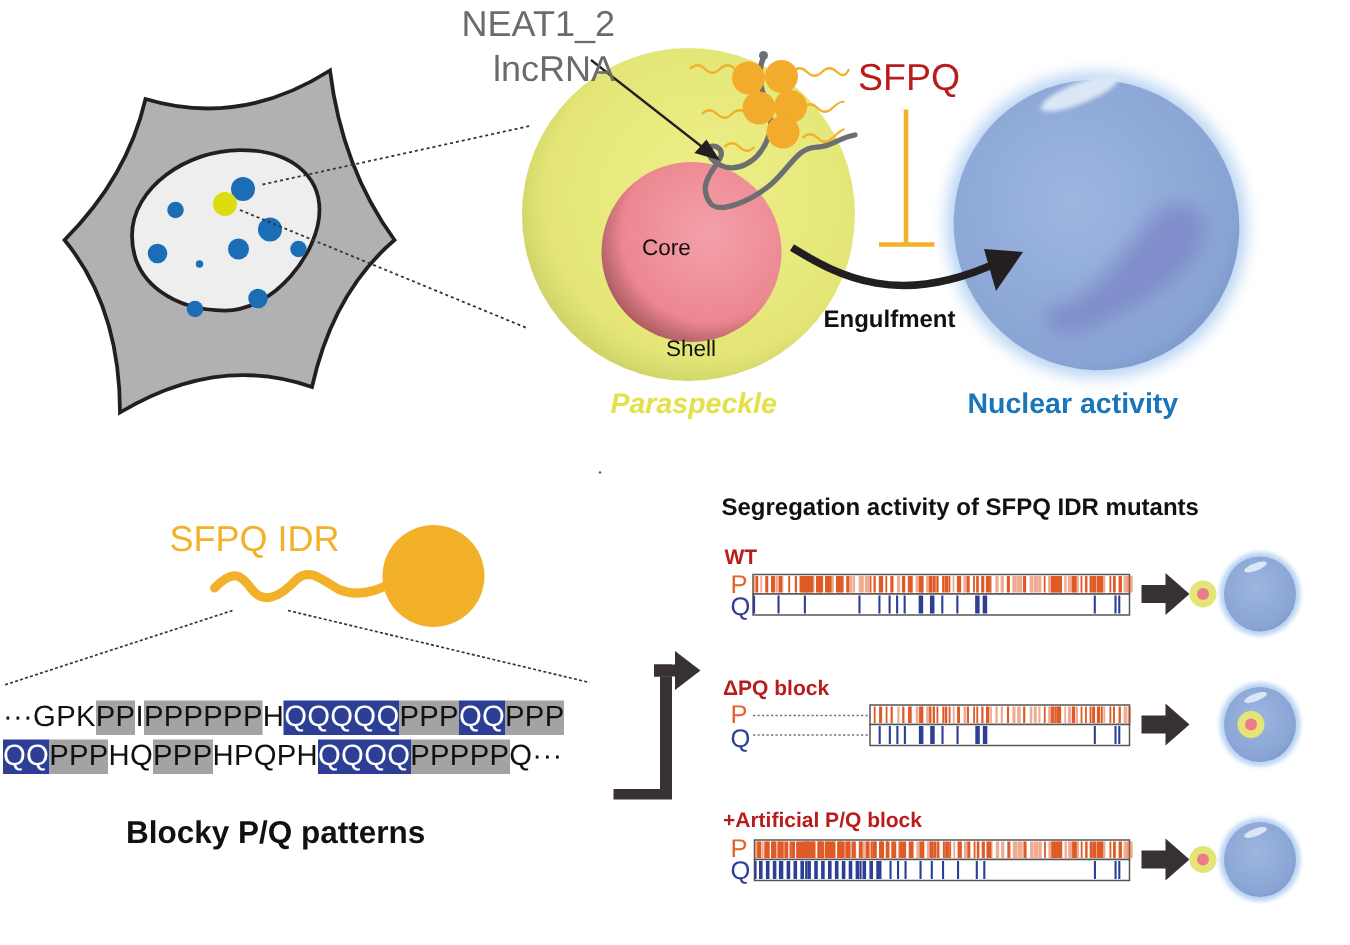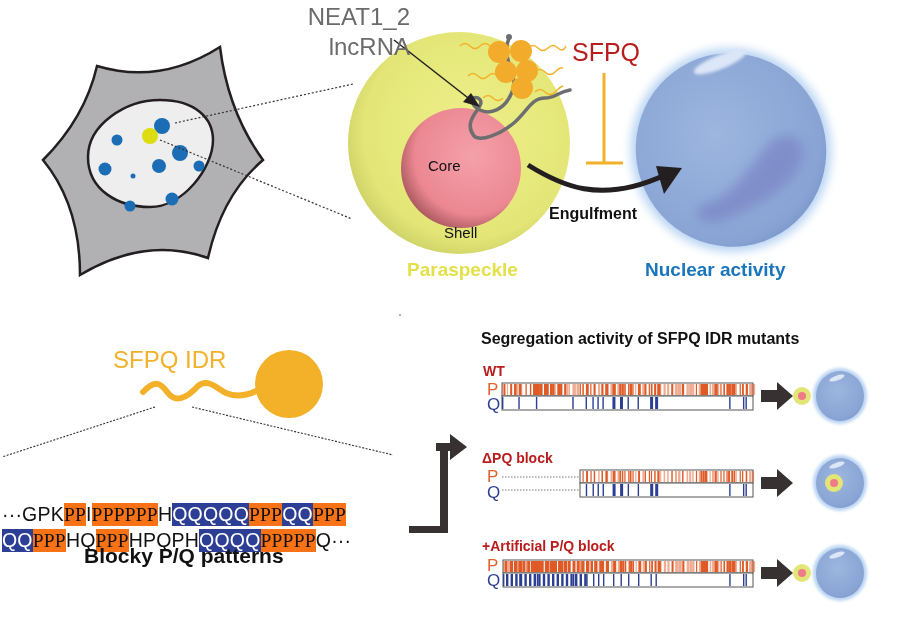--- a/index.html
+++ b/index.html
@@ -5,27 +5,27 @@
   html, body { margin: 0; padding: 0; background: #ffffff; }
   body { width: 900px; height: 630px; position: relative; overflow: hidden;
          font-family: "Liberation Sans", sans-serif; }
   #canvas { position: absolute; left: 0; top: 0; }
   .lbl { position: absolute; white-space: nowrap; line-height: 1; }
   .neat { left: 250px; top: 2px; width: 160px; text-align: right; font-size: 24px; color: #6b6b6b; line-height: 30px; white-space: normal; }
   .sfpq { left: 572px; top: 40px; font-size: 25px; color: #b91c1c; text-align: center; }
   .core { left: 428px; top: 158px; font-size: 15px; color: #111; }
   .shell { left: 444px; top: 225px; font-size: 15px; color: #111; }
   .engulf { left: 549px; top: 206px; font-size: 16px; font-weight: bold; color: #111; }
-  .para { left: 407px; top: 260px; font-size: 19px; font-weight: bold; color: #e3e04a; }
+  .para { left: 407px; top: 260px; font-size: 19px; font-weight: bold; color: #e3e04a; font-style: italic; }
   .nspk { left: 645px; top: 260px; font-size: 19px; font-weight: bold; color: #1b75bb; }
   .idr { left: 113px; top: 348px; font-size: 24px; color: #f3b12a; }
   .seqline { position: absolute; left: 2px; font-size: 19.5px; color: #111; letter-spacing: 0.2px; line-height: 23px; }
   .seqline span { display: inline-block; padding: 0; text-align: center; }
-  .seqline .p { background: #f97316; color: #111; font-family: Liberation Serif, serif; }
-  .seqline .q { background: #2d3f95; color: #ffffff; margin-top: 36px; }
+  .seqline .p { background: #a3a3a3; color: #111; }
+  .seqline .q { background: #2d3f95; color: #ffffff; }
   .seq1 { top: 467px; }
   .seq2 { top: 493px; }
   .blocky { left: 84px; top: 545px; font-size: 21px; font-weight: bold; color: #111; }
   .segtitle { left: 481px; top: 331px; font-size: 16px; font-weight: bold; color: #111; }
   .rowtitle { font-size: 14px; font-weight: bold; color: #b91c1c; }
   .pq { font-size: 17px; }
   .pl { color: #e2632a; }
   .ql { color: #2d3f95; }
 </style>
 </head>

